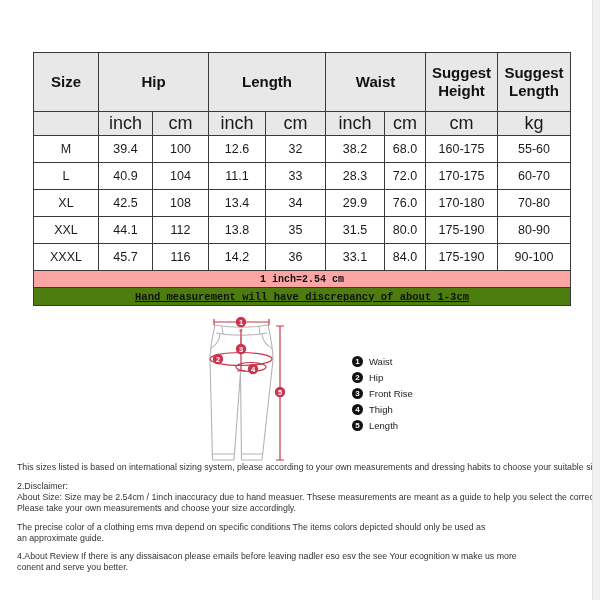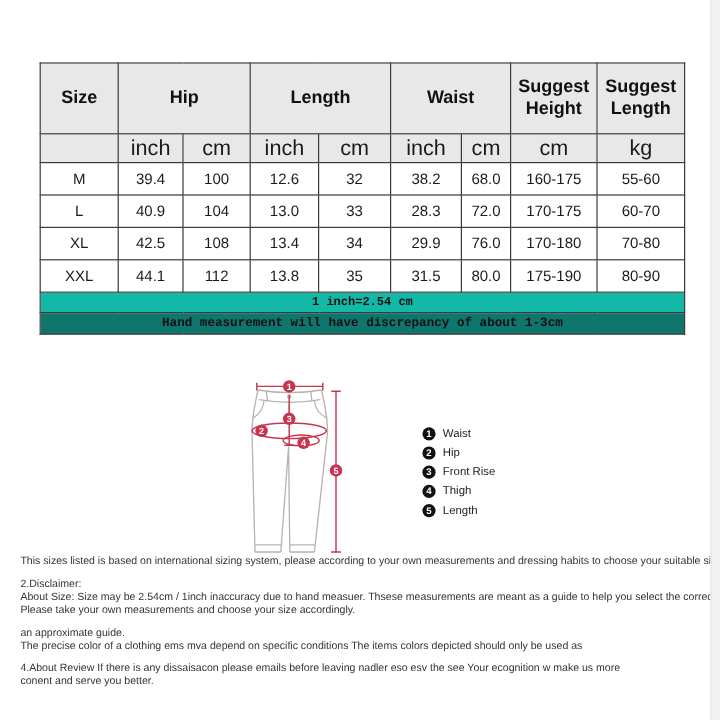--- a/index.html
+++ b/index.html
@@ -18,23 +18,23 @@
     padding:0;overflow:hidden;
   }
   table.size-chart th{background:#e8e8e8;}
   tr.hdr-row{height:59px;}
   tr.hdr-row th{font-size:15px;font-weight:bold;line-height:1.2;color:#111;}
   tr.sub-row{height:24px;}
   tr.sub-row th{font-size:18px;font-weight:normal;color:#1a1a1a;}
   tr.data-row{height:27px;}
   tr.data-row td{font-size:12.5px;background:#fff;color:#1a1a1a;}
   tr.note-row-1{height:17px;}
-  tr.note-row-1 td{font-family:"Liberation Mono",monospace;font-size:10px;font-weight:600;background:#14b8a6;color:#111;}
+  tr.note-row-1 td{font-family:"Liberation Mono",monospace;font-size:10px;font-weight:600;background:#fca5a5;color:#111;}
   tr.note-row-2{height:18px;}
-  tr.note-row-2 td{font-family:"Liberation Mono",monospace;font-size:10.5px;font-weight:bold;background:#0f766e;color:#111;}
+  tr.note-row-2 td{font-family:"Liberation Mono",monospace;font-size:10.5px;font-weight:bold;background:#4d7c0f;color:#111;text-decoration:underline;}
   
   .diagram-svg{position:absolute;left:160px;top:316px;width:160px;height:152px;}
   .legend{position:absolute;left:352px;top:356px;}
   .legend-item{display:flex;align-items:center;margin-bottom:5px;height:11px;}
   .legend-num{
     width:11px;height:11px;border-radius:50%;background:#111;color:#fff;
     font-size:8px;font-weight:bold;line-height:11px;text-align:center;
     display:inline-block;flex:0 0 11px;
   }
   .legend-label{font-size:9.5px;color:#222;margin-left:6px;white-space:nowrap;}
@@ -90,21 +90,21 @@
         <td>32</td>
         <td>38.2</td>
         <td>68.0</td>
         <td>160-175</td>
         <td>55-60</td>
       </tr>
       <tr class="data-row">
         <td>L</td>
         <td>40.9</td>
         <td>104</td>
-        <td>13.0</td>
+        <td>11.1</td>
         <td>33</td>
         <td>28.3</td>
         <td>72.0</td>
         <td>170-175</td>
         <td>60-70</td>
       </tr>
       <tr class="data-row">
         <td>XL</td>
         <td>42.5</td>
         <td>108</td>
@@ -118,20 +118,31 @@
       <tr class="data-row">
         <td>XXL</td>
         <td>44.1</td>
         <td>112</td>
         <td>13.8</td>
         <td>35</td>
         <td>31.5</td>
         <td>80.0</td>
         <td>175-190</td>
         <td>80-90</td>
+      </tr>
+      <tr class="data-row">
+        <td>XXXL</td>
+        <td>45.7</td>
+        <td>116</td>
+        <td>14.2</td>
+        <td>36</td>
+        <td>33.1</td>
+        <td>84.0</td>
+        <td>175-190</td>
+        <td>90-100</td>
       </tr>
       <tr class="note-row-1">
         <td colspan="9">1 inch=2.54 cm</td>
       </tr>
       <tr class="note-row-2">
         <td colspan="9">Hand measurement will have discrepancy of about 1-3cm</td>
       </tr>
     </tbody>
   </table>
 
@@ -200,22 +211,22 @@
   <div class="notes">
     <div class="note-section">
       <div class="note-line">This sizes listed is based on international sizing system, please according to your own measurements and dressing habits to choose your suitable size.</div>
     </div>
     <div class="note-section">
       <div class="note-line">2.Disclaimer:</div>
       <div class="note-line">About Size: Size may be 2.54cm / 1inch inaccuracy due to hand measuer. Thsese measurements are meant as a guide to help you select the correct size.</div>
       <div class="note-line">Please take your own measurements and choose your size accordingly.</div>
     </div>
     <div class="note-section">
+      <div class="note-line">The precise color of a clothing ems mva depend on specific conditions The items colors depicted should only be used as</div>
       <div class="note-line">an approximate guide.</div>
-      <div class="note-line">The precise color of a clothing ems mva depend on specific conditions The items colors depicted should only be used as</div>
     </div>
     <div class="note-section">
       <div class="note-line">4.About Review If there is any dissaisacon please emails before leaving nadler eso esv the see Your ecognition w make us more</div>
       <div class="note-line">conent and serve you better.</div>
     </div>
   </div>
 
   <div class="right-edge"></div>
 </div>
 

